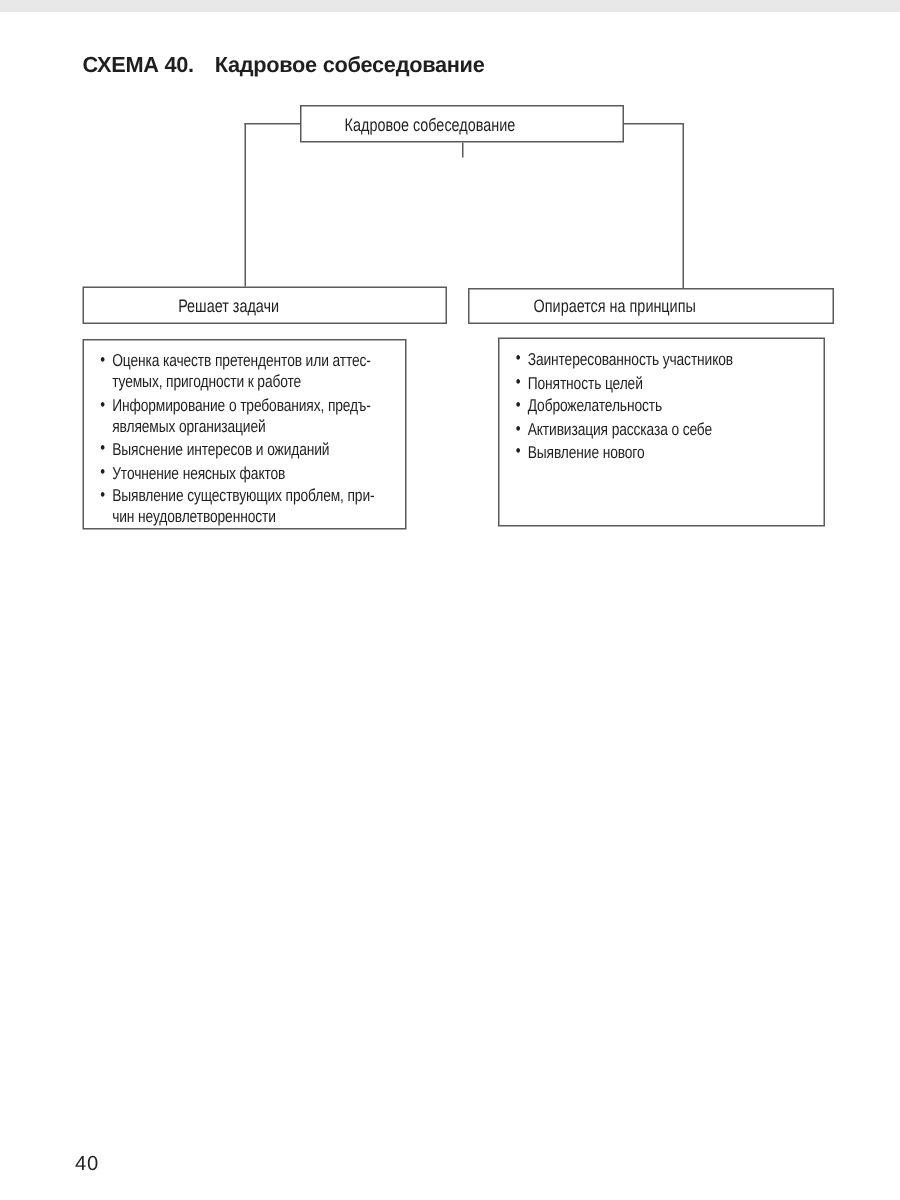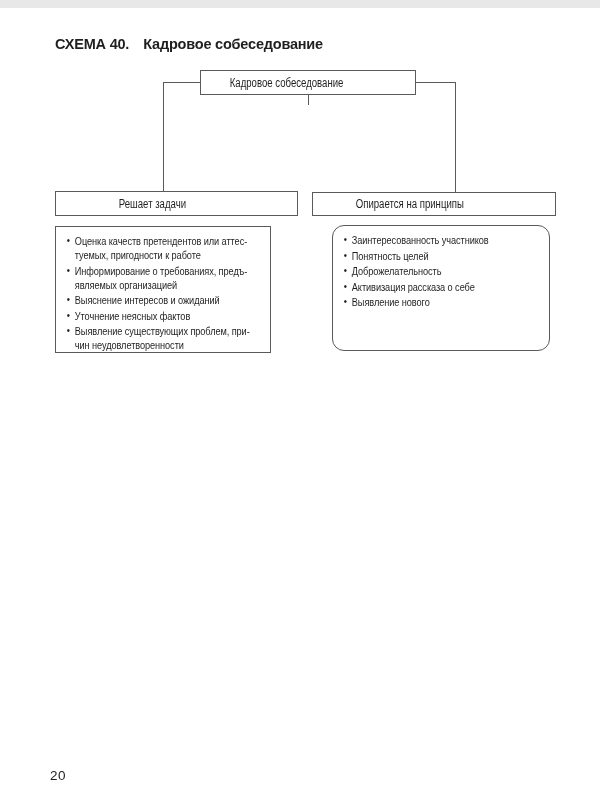--- a/index.html
+++ b/index.html
@@ -41,21 +41,21 @@
   }
   .hdrbox{display:flex;align-items:center;}
   .hdrbox .condense{text-align:center;font-size:12px;letter-spacing:0;}
   .root{left:200px;top:62px;width:216px;height:25px;}
   .desc{left:185px;top:96px;width:248px;height:77px;padding:6px 8px 4px 8px;line-height:15.5px;}
   .desc .intro{margin:0;white-space:pre-line;}
   .desc .blist{margin-top:4px;}
   .hdr-left{left:55px;top:183px;width:243px;height:25px;}
   .hdr-right{left:312px;top:184px;width:244px;height:24px;}
   .list-left{left:55px;top:218px;width:216px;height:127px;padding:7px 0 0 10px;line-height:14px;}
-  .list-right{left:332px;top:217px;width:218px;height:126px;padding:7px 5px 0 10px;line-height:14px;border-radius:12px;}
+  .list-right{left:332px;top:217px;width:218px;height:126px;padding:7px 5px 0 10px;line-height:14px;}
   .bitem{
     position:relative;
     padding-left:11px;
     margin-bottom:1.5px;
   }
   .bitem .btext{white-space:pre-line;}
   .bitem::before{
     content:"\2022";
     position:absolute;left:1px;top:-1px;
   }
@@ -105,15 +105,15 @@
   <div class="box list-right">
     <div class="condense">
       <div class="bitem"><span class="btext">Заинтересованность участников</span></div>
       <div class="bitem"><span class="btext">Понятность целей</span></div>
       <div class="bitem"><span class="btext">Доброжелательность</span></div>
       <div class="bitem"><span class="btext">Активизация рассказа о себе</span></div>
       <div class="bitem"><span class="btext">Выявление нового</span></div>
     </div>
   </div>
 
-  <div class="pagenum">20</div>
+  <div class="pagenum">40</div>
 
 </div>
 
 </body></html>

